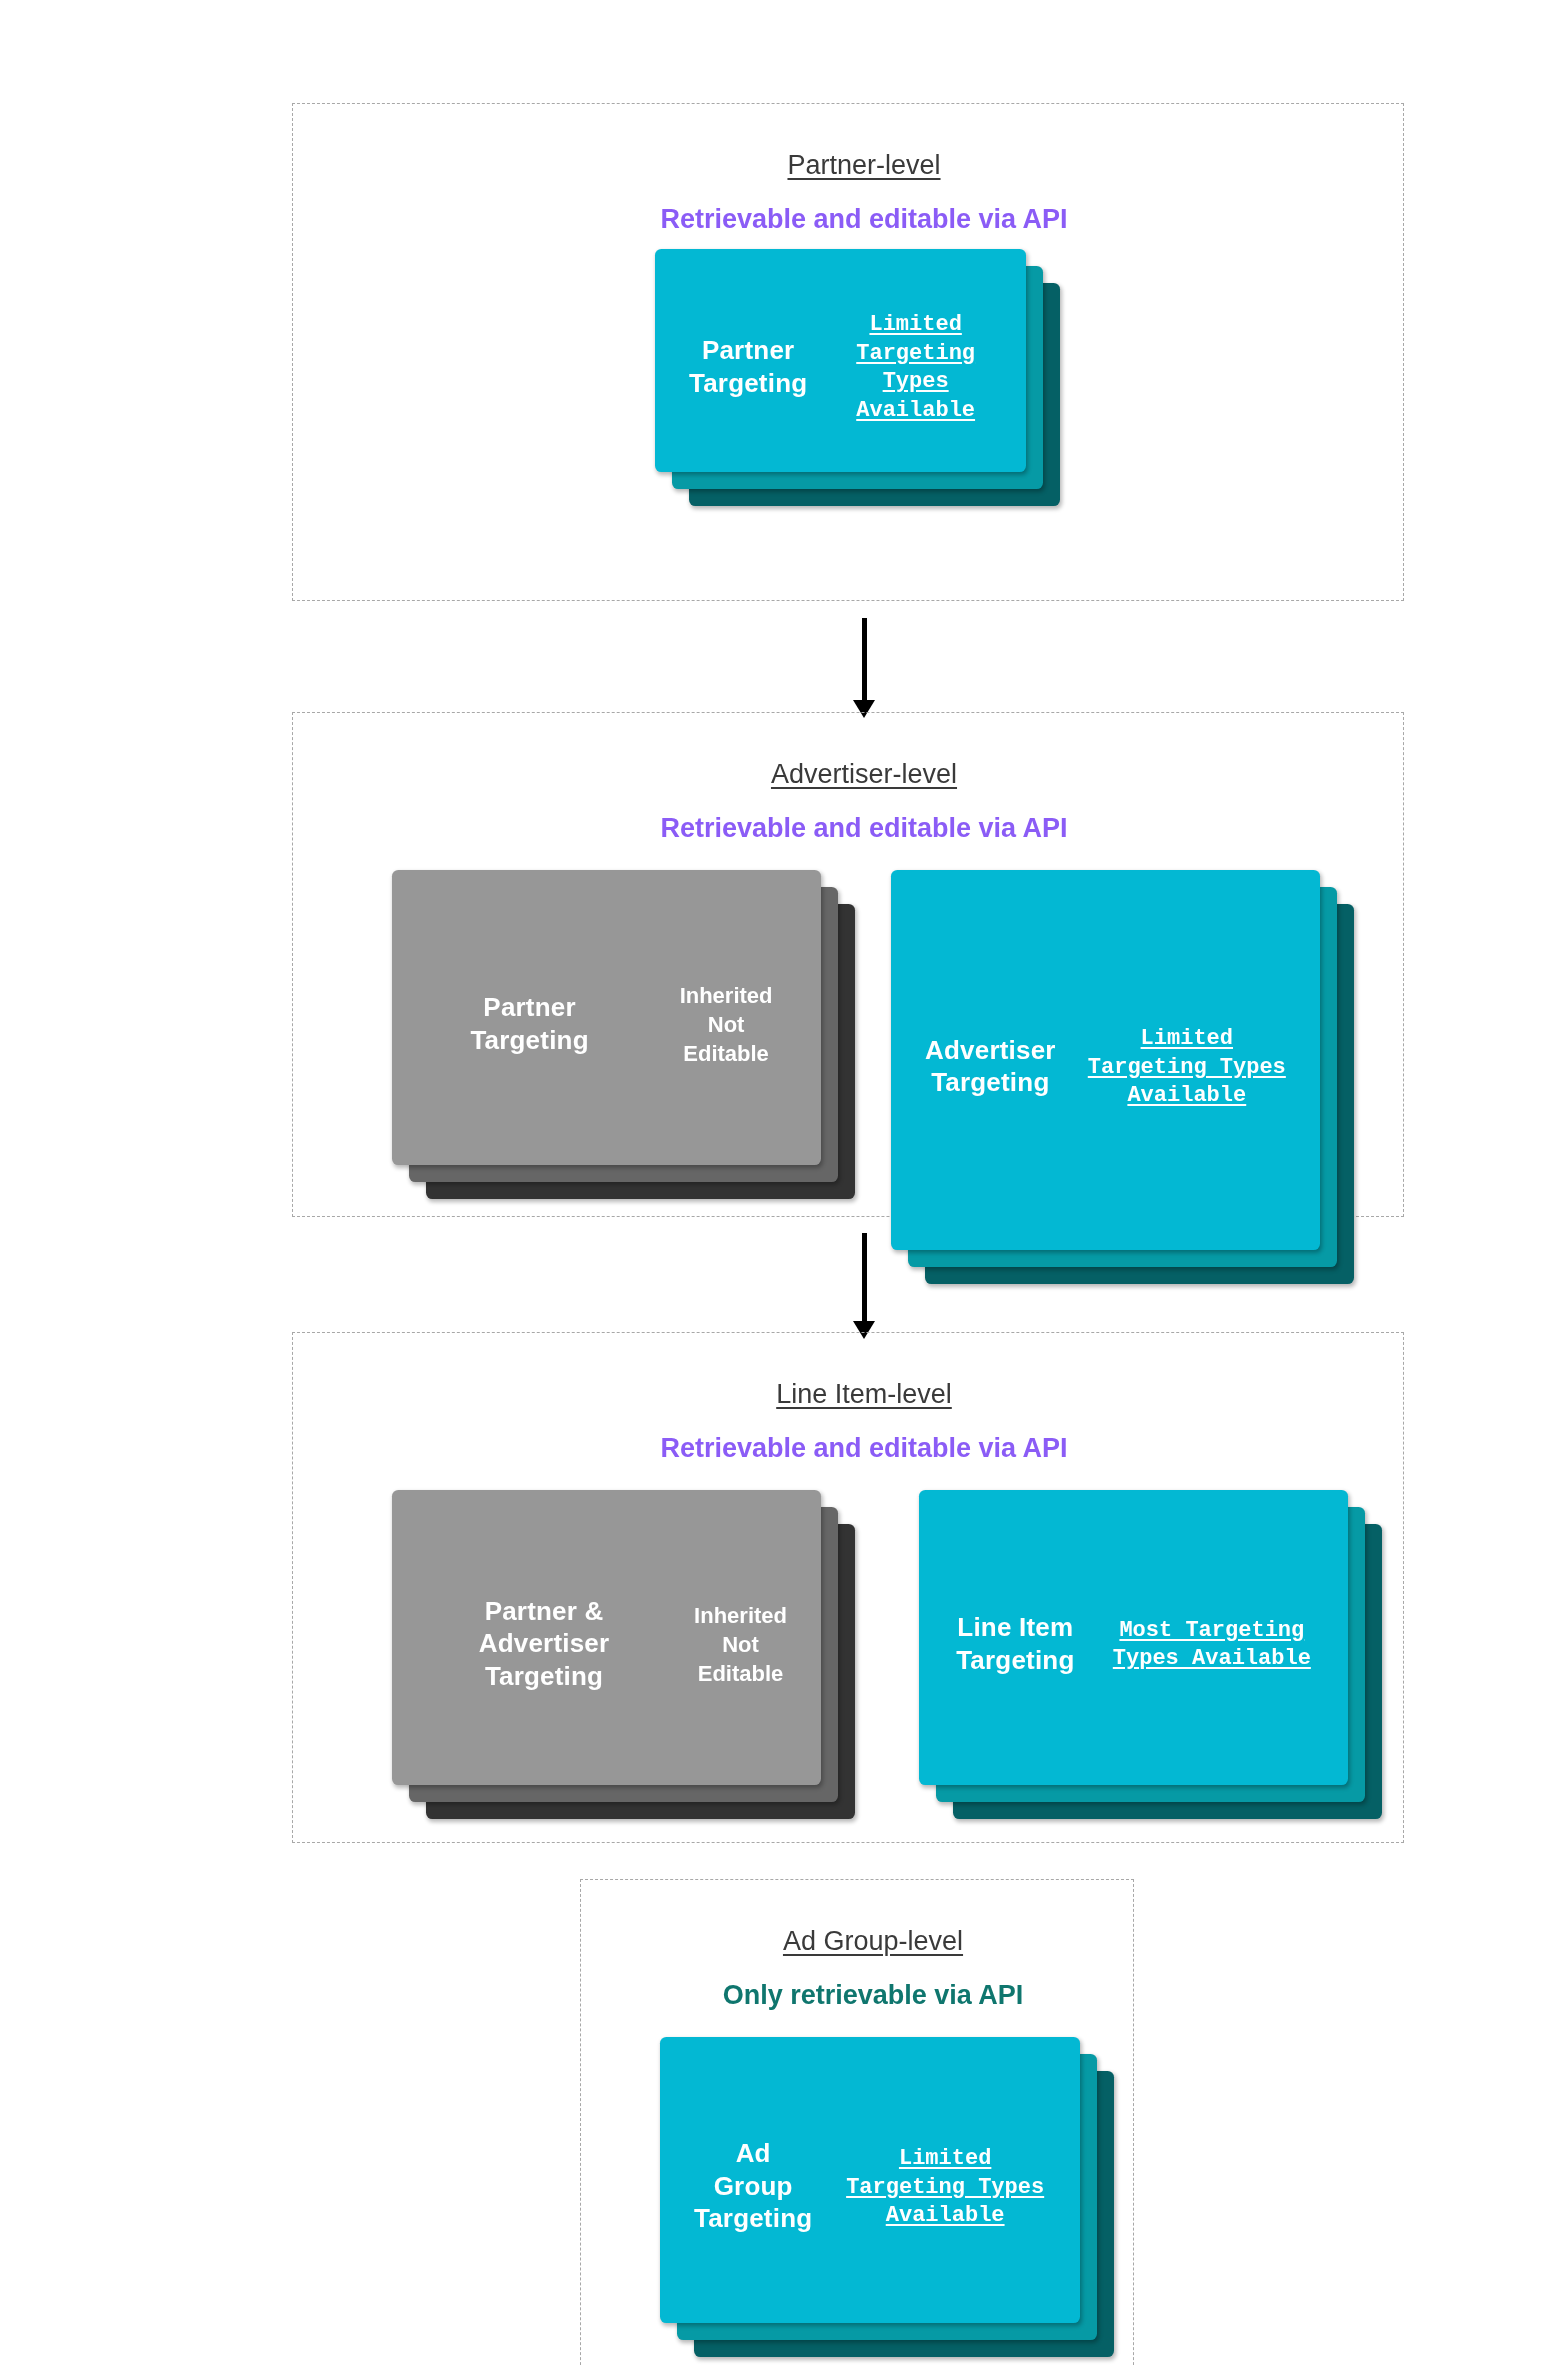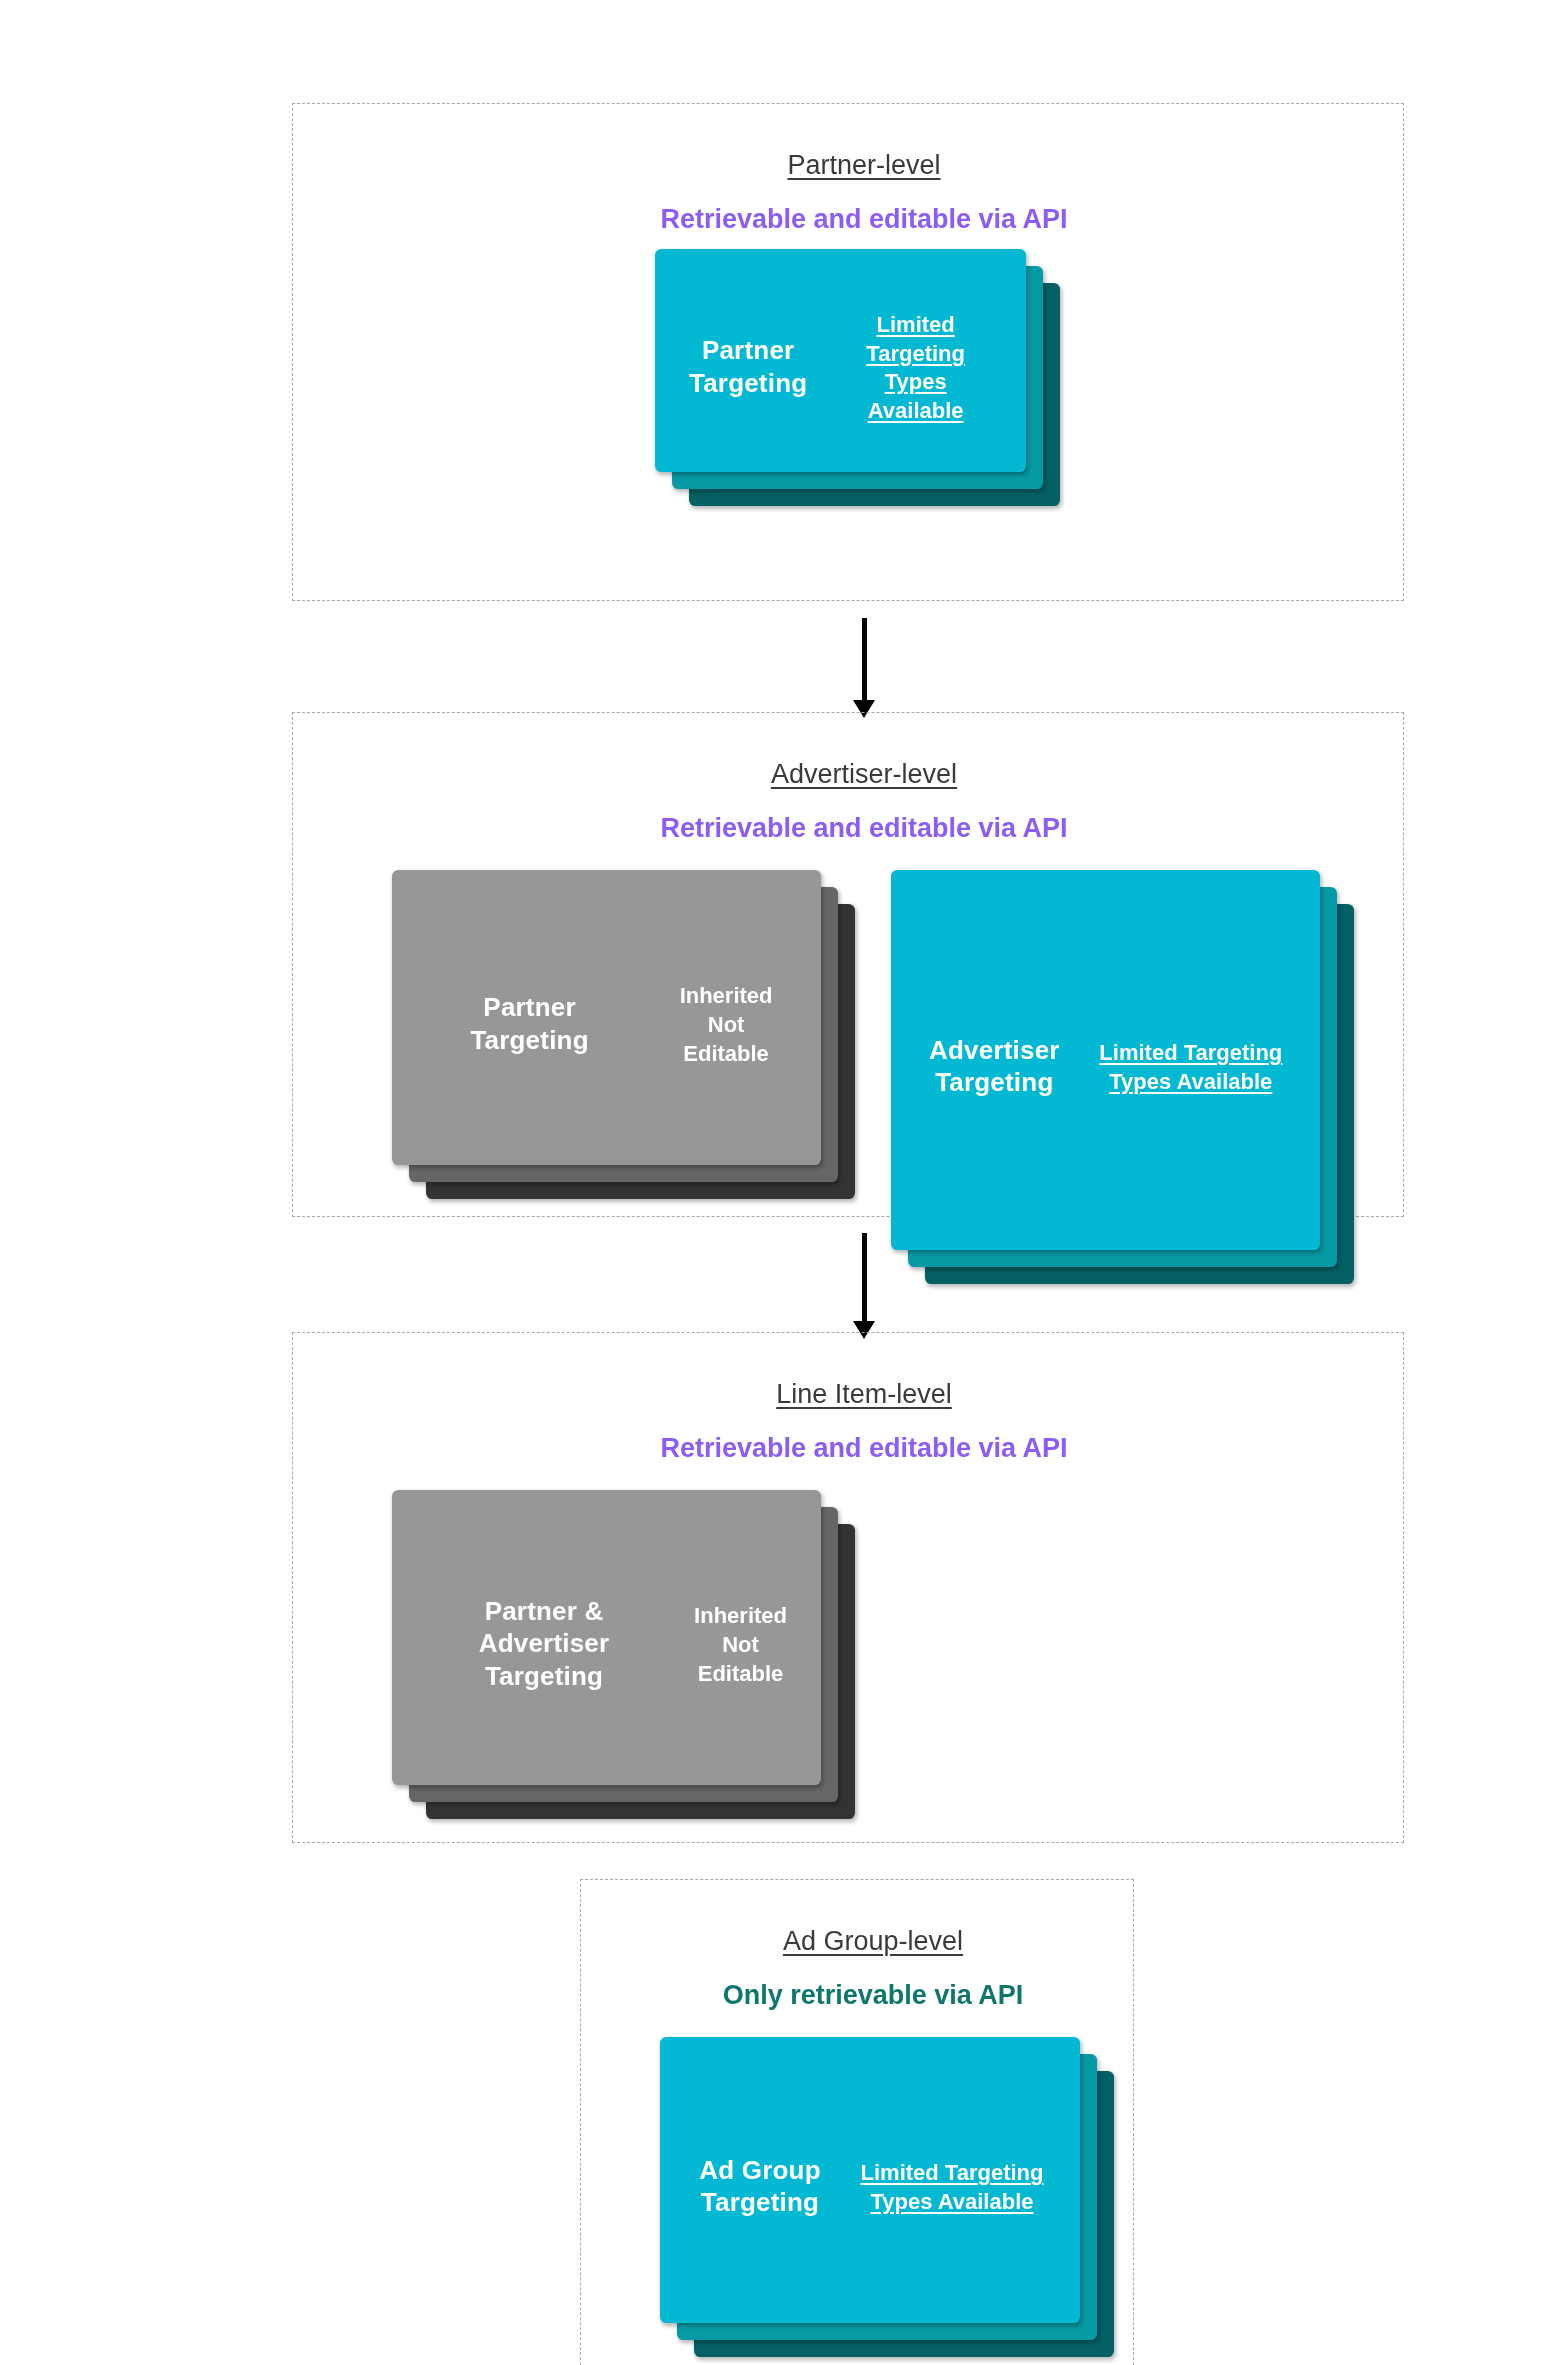--- a/index.html
+++ b/index.html
@@ -88,20 +88,21 @@
     font-size: 22px;
     font-weight: bold;
     color: #ffffff;
     text-align: center;
     line-height: 1.3;
     margin-top: 19.6px;
   }
   .card-sub.underlined {
     text-decoration: underline;
     text-underline-offset: 2.7px;
+    font-family: Liberation Mono, monospace;
   }
 
   
   .arrow { position: absolute; }
   .arrow .shaft {
     position: absolute;
     left: 0; top: 0;
     width: 4.5px;
     background: #000000;
   }
@@ -180,20 +181,28 @@
     <div class="stack gray" style="left:67px; top:125px; width:429px; height:295px;">
       <div class="layer back"></div>
       <div class="layer mid"></div>
       <div class="layer front">
         <div class="card-title" style="max-width:295px;">Partner &amp; Advertiser Targeting</div>
         <div class="card-sub" style="white-space:pre-line;">Inherited
 Not Editable</div>
       </div>
     </div>
 
+    <div class="stack cyan" style="left:594px; top:125px; width:429px; height:295px;">
+      <div class="layer back"></div>
+      <div class="layer mid"></div>
+      <div class="layer front">
+        <div class="card-title">Line Item Targeting</div>
+        <div class="card-sub underlined">Most Targeting Types Available</div>
+      </div>
+    </div>
   </div>
 
   <div class="level-box" style="left:516px; top:1815px; width:554px; height:511px;">
     <div class="level-header">
       <span class="level-title">Ad Group-level</span>
       <span class="level-sub danger">Only retrievable via API</span>
     </div>
 
     <div class="stack cyan" style="left:47px; top:125px; width:420px; height:286px;">
       <div class="layer back"></div>

